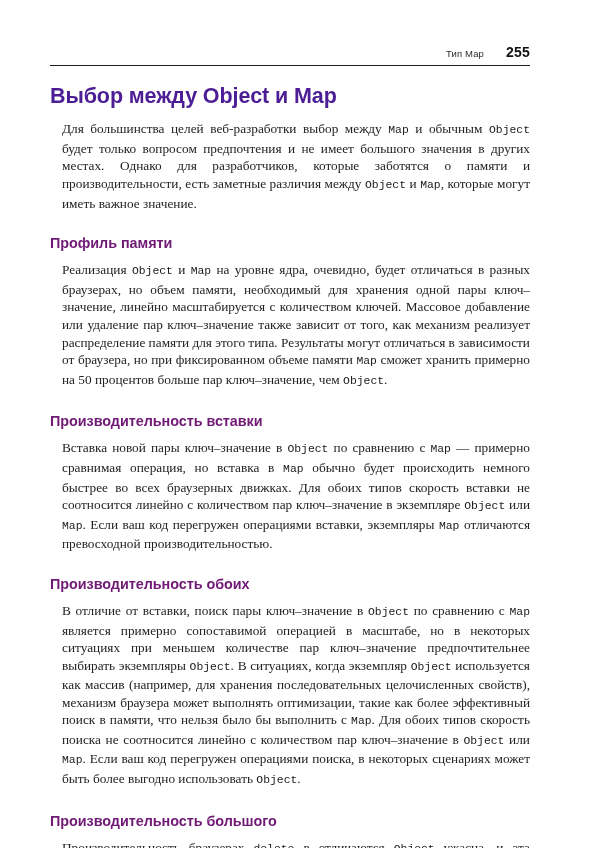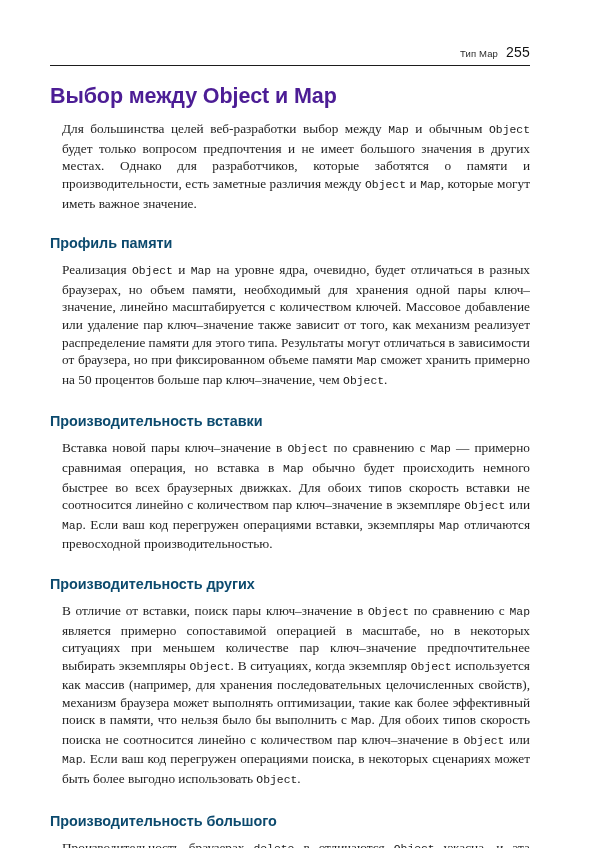--- a/index.html
+++ b/index.html
@@ -39,23 +39,23 @@
     font-family: "Liberation Sans", "DejaVu Sans", sans-serif;
     line-height: 1;
   }
   .runhead-title {
     font-size: 9.5px;
     color: #2b2b2b;
     letter-spacing: 0.15px;
   }
   .runhead-folio {
     font-size: 14px;
-    font-weight: 400;
+    font-weight: 700;
     color: #111111;
-    margin-left: 8px;
+    margin-left: 22px;
     letter-spacing: 0.2px;
   }
   .rule {
     margin-top: 6px;
     height: 1px;
     background: #1d1d1d;
     width: 100%;
   }
 
   
@@ -65,21 +65,21 @@
     font-weight: 700;
     color: #4c1d95;
     margin: 18px 0 11px 0;
     line-height: 1.18;
     letter-spacing: -0.1px;
   }
   h2.section-title {
     font-family: "Liberation Sans", "DejaVu Sans", sans-serif;
     font-size: 14.4px;
     font-weight: 700;
-    color: #0c4a6e;
+    color: #701a75;
     margin: 23px 0 9px 0;
     line-height: 1.2;
     letter-spacing: -0.05px;
   }
 
   
   p.para {
     font-size: 13.3px;
     line-height: 17.55px;
     text-align: justify;
@@ -109,20 +109,20 @@
     <div class="rule"></div>
 
     <h1 class="chapter-title">Выбор между Object и Map</h1>
 
     <div id="body-blocks">
         <p class="para"><span>Для большинства целей веб-разработки выбор между </span><code class="mono">Map</code><span> и обычным </span><code class="mono">Object</code><span> будет только вопросом предпочтения и не имеет большого значения в других местах. Однако для разработчиков, которые заботятся о памяти и производительности, есть заметные различия между </span><code class="mono">Object</code><span> и </span><code class="mono">Map</code><span>, которые могут иметь важное значение.</span></p>
         <h2 class="section-title">Профиль памяти</h2>
         <p class="para"><span>Реализация </span><code class="mono">Object</code><span> и </span><code class="mono">Map</code><span> на уровне ядра, очевидно, будет отличаться в разных браузерах, но объем памяти, необходимый для хранения одной пары ключ–значение, линейно масштабируется с количеством ключей. Массовое добавление или удаление пар ключ–значение также зависит от того, как механизм реализует распределение памяти для этого типа. Результаты могут отличаться в зависимости от браузера, но при фиксированном объеме памяти </span><code class="mono">Map</code><span> сможет хранить примерно на 50 процентов больше пар ключ–значение, чем </span><code class="mono">Object</code><span>.</span></p>
         <h2 class="section-title">Производительность вставки</h2>
         <p class="para"><span>Вставка новой пары ключ–значение в </span><code class="mono">Object</code><span> по сравнению с </span><code class="mono">Map</code><span> — примерно сравнимая операция, но вставка в </span><code class="mono">Map</code><span> обычно будет происходить немного быстрее во всех браузерных движках. Для обоих типов скорость вставки не соотносится линейно с количеством пар ключ–значение в экземпляре </span><code class="mono">Object</code><span> или </span><code class="mono">Map</code><span>. Если ваш код перегружен операциями вставки, экземпляры </span><code class="mono">Map</code><span> отличаются превосходной производительностью.</span></p>
-        <h2 class="section-title">Производительность других</h2>
+        <h2 class="section-title">Производительность обоих</h2>
         <p class="para"><span>В отличие от вставки, поиск пары ключ–значение в </span><code class="mono">Object</code><span> по сравнению с </span><code class="mono">Map</code><span> является примерно сопоставимой операцией в масштабе, но в некоторых ситуациях при меньшем количестве пар ключ–значение предпочтительнее выбирать экземпляры </span><code class="mono">Object</code><span>. В ситуациях, когда экземпляр </span><code class="mono">Object</code><span> используется как массив (например, для хранения последовательных целочисленных свойств), механизм браузера может выполнять оптимизации, такие как более эффективный поиск в памяти, что нельзя было бы выполнить с </span><code class="mono">Map</code><span>. Для обоих типов скорость поиска не соотносится линейно с количеством пар ключ–значение в </span><code class="mono">Object</code><span> или </span><code class="mono">Map</code><span>. Если ваш код перегружен операциями поиска, в некоторых сценариях может быть более выгодно использовать </span><code class="mono">Object</code><span>.</span></p>
         <h2 class="section-title">Производительность большого</h2>
         <p class="para"><span>Производительность браузерах </span><code class="mono">delete</code><span> в отличаются </span><code class="mono">Object</code><span> ужасна, и эта проблема по-прежнему сохраняется во многих браузерных движках. Обходные пути для псевдоудаления свойств объекта включают назначение </span></p>
       </div>
 
   </div>
 </div>
 
 </body></html>

